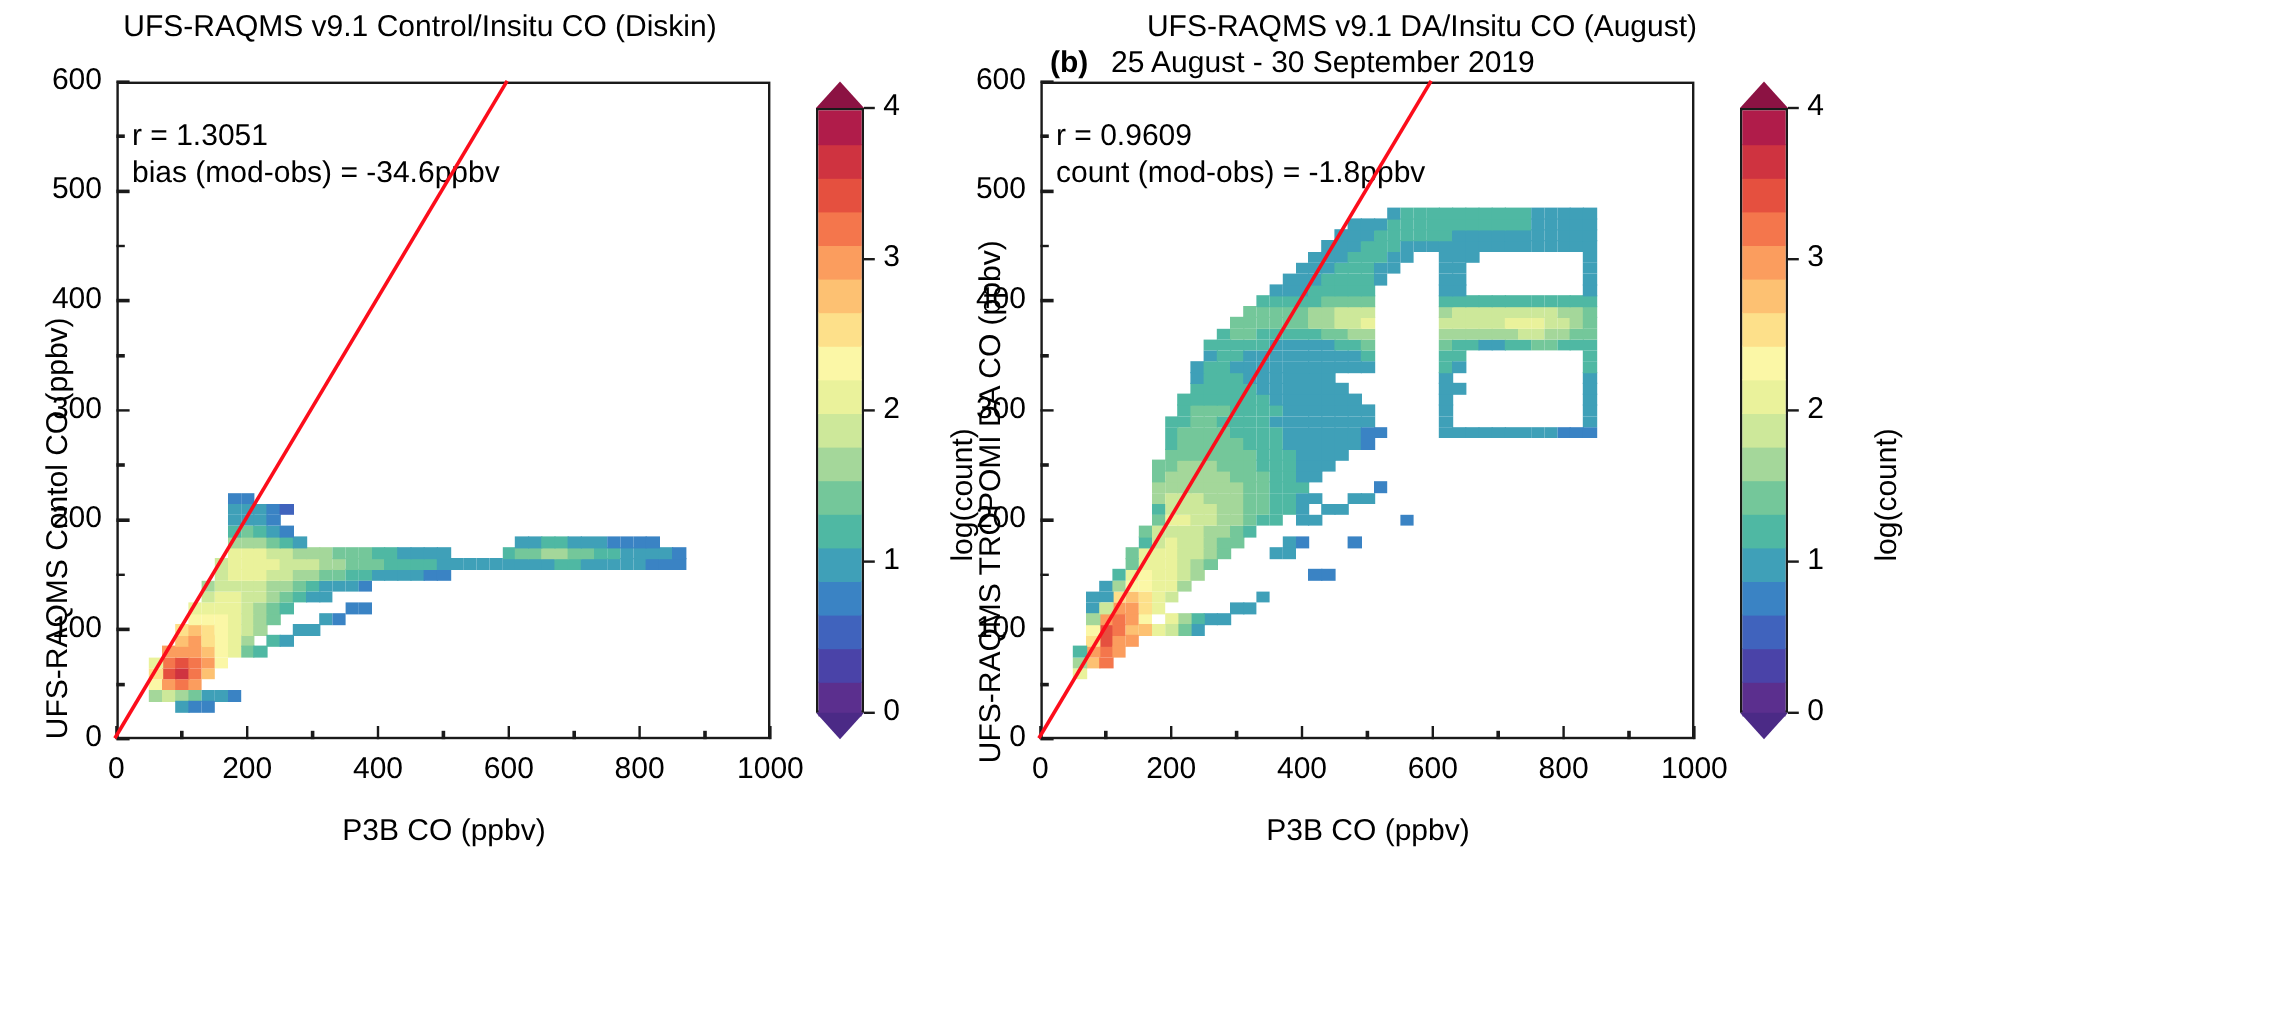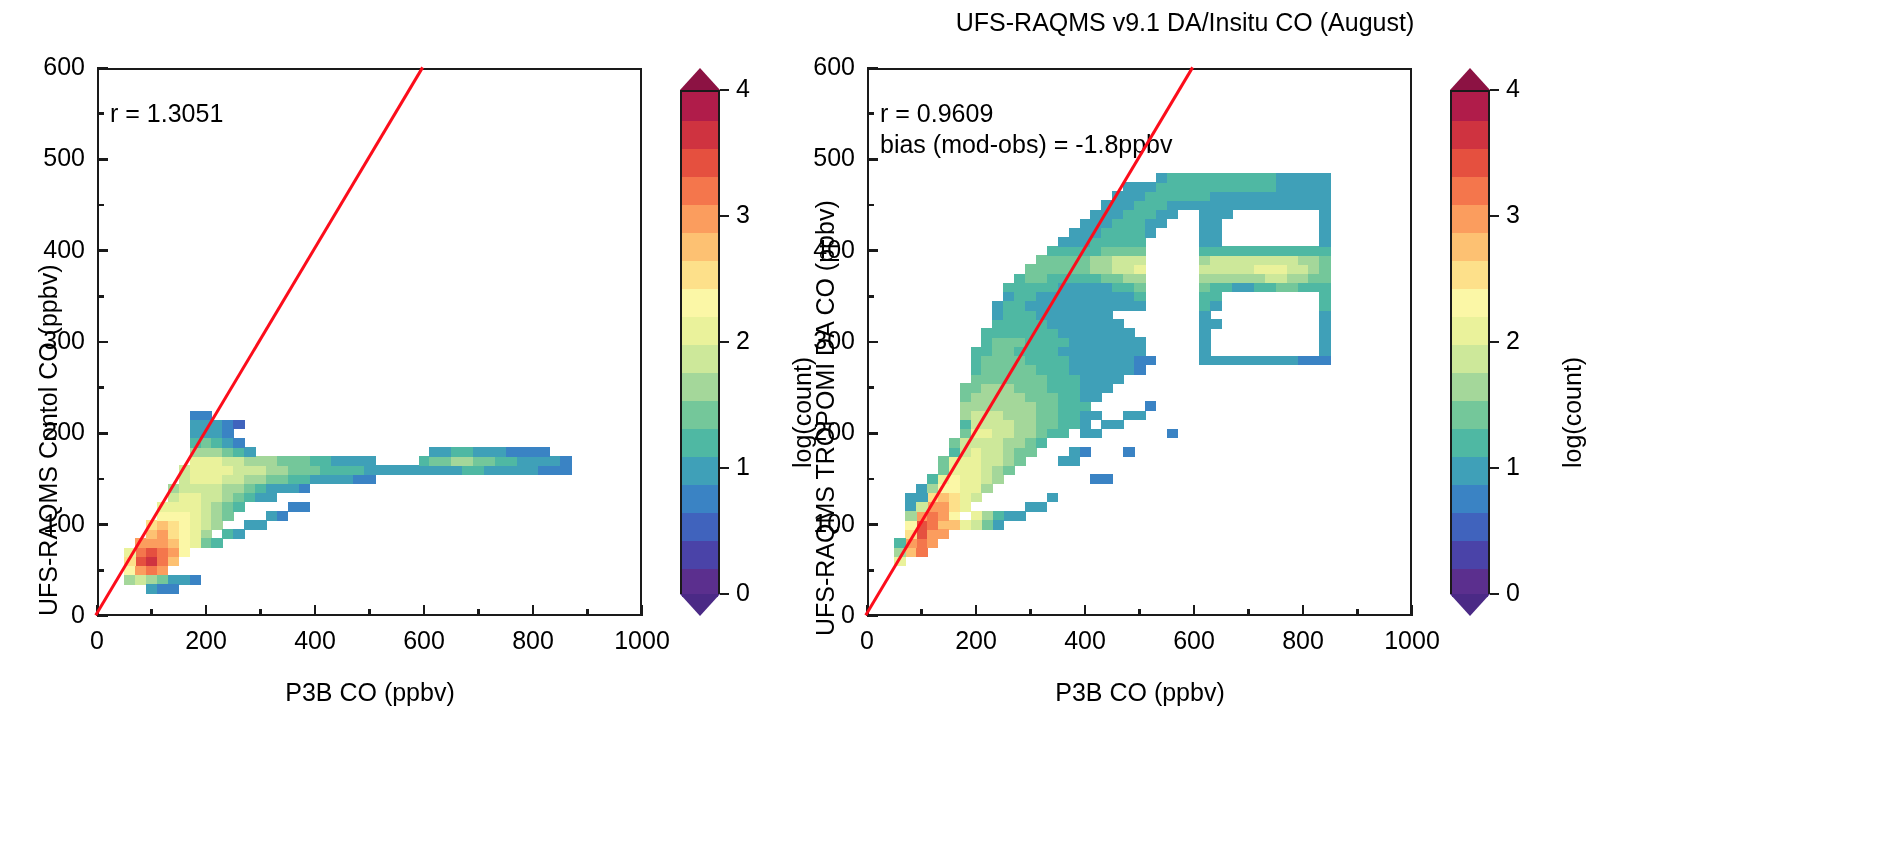--- a/index.html
+++ b/index.html
@@ -39,24 +39,26 @@
   .cbar-seg{position:absolute;left:0;right:0;}
   .cbar-arrow{position:absolute;width:0;height:0;}
   .cbar-tick{position:absolute;height:2.5px;background:#1a1a1a;width:9px;}
   .cbar-lab{position:absolute;font-size:25px;}
   .cbar-title{position:absolute;font-size:25px;white-space:nowrap;transform-origin:0 0;transform:rotate(-90deg);}
 </style>
 </head>
 <body>
 
 <div class="panel" id="panel-a">
+  <div class="title" style="left:0;top:8px;width:700px;">UFS-RAQMS v9.1 Control/Insitu CO (Diskin)</div>
 
   <div class="plot-frame" id="frame-a" style="left:97px;top:68px;width:545px;height:548px;"></div>
 
   <div class="annot" style="left:110px;top:99px;">r = 1.3051</div>
+  <div class="annot" style="left:110px;top:130px;">bias (mod-obs) = -34.6ppbv</div>
 
   <div class="axis-title" style="left:0;top:678px;width:740px;text-align:center;">P3B CO (ppbv)</div>
   <div class="axis-title yrot" style="left:34px;top:616px;">UFS-RAQMS Contol CO (ppbv)</div>
 
   <div id="a-xticks">
       <div class="tick tick-v" style="left: 95.75px; top: 605px;"></div>
       <div class="ticklabel x" style="left: 37px; top: 626px; width: 120px;">0</div>
       <div class="tick tick-v-minor" style="left: 150.25px; top: 609px;"></div>
       <div class="tick tick-v" style="left: 204.75px; top: 605px;"></div>
       <div class="ticklabel x" style="left: 146px; top: 626px; width: 120px;">200</div>
@@ -346,25 +348,29 @@
         <div class="cbar-lab" style="left: 56px; top: 132px;">3</div>
         <div class="cbar-tick" style="left: 40px; top: 20.75px;"></div>
         <div class="cbar-lab" style="left: 56px; top: 6px;">4</div>
       </div>
     <div class="cbar-title" style="left:108px;top:400px;">log(count)</div>
   </div>
 </div>
 
 <div class="panel" id="panel-b">
   <div class="title" style="left:0;top:8px;width:700px;">UFS-RAQMS v9.1 DA/Insitu CO (August)</div>
+  <div class="subtitle" style="left:40px;top:38px;">
+    <span class="panel-letter">(b)</span>
+    <span style="margin-left:12px;">25 August - 30 September 2019</span>
+  </div>
 
   <div class="plot-frame" id="frame-b" style="left:32px;top:68px;width:545px;height:548px;"></div>
 
   <div class="annot" style="left:45px;top:99px;">r = 0.9609</div>
-  <div class="annot" style="left:45px;top:130px;">bias (mod-obs) = -1.8ppbv</div>
+  <div class="annot" style="left:45px;top:130px;">count (mod-obs) = -1.8ppbv</div>
 
   <div class="axis-title" style="left:0;top:678px;width:610px;text-align:center;">P3B CO (ppbv)</div>
   <div class="axis-title yrot" style="left:-24px;top:636px;">UFS-RAQMS TROPOMI DA CO (ppbv)</div>
 
   <div id="b-xticks">
       <div class="tick tick-v" style="left: 30.75px; top: 605px;"></div>
       <div class="ticklabel x" style="left: -28px; top: 626px; width: 120px;">0</div>
       <div class="tick tick-v-minor" style="left: 85.25px; top: 609px;"></div>
       <div class="tick tick-v" style="left: 139.75px; top: 605px;"></div>
       <div class="ticklabel x" style="left: 81px; top: 626px; width: 120px;">200</div>

